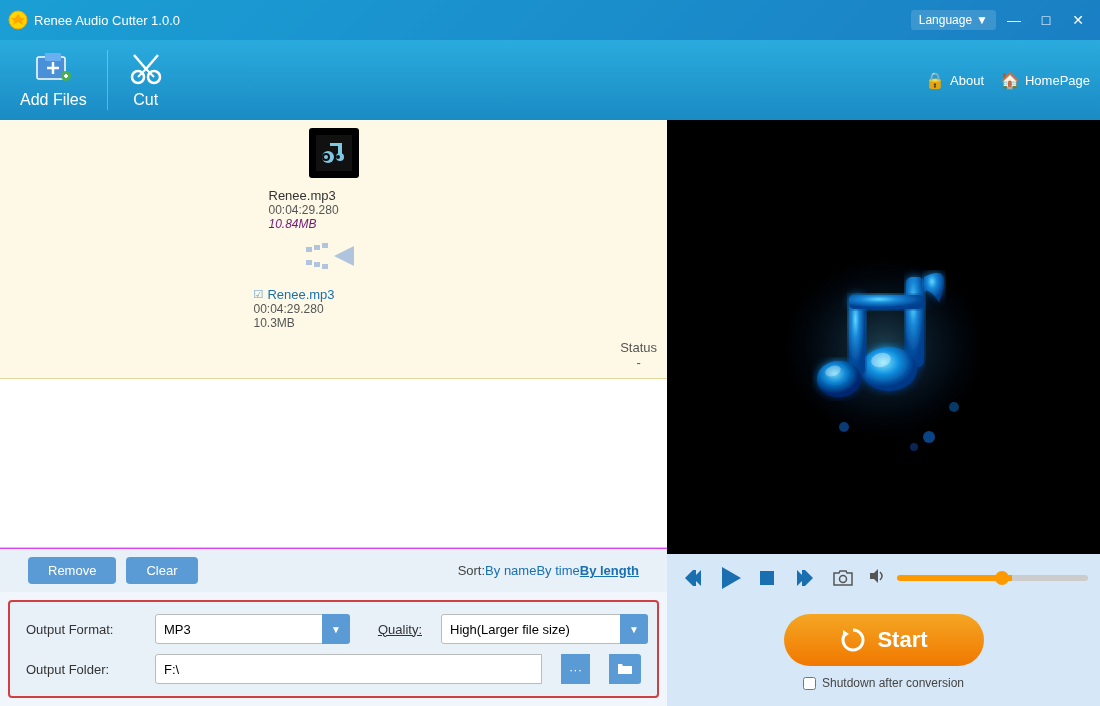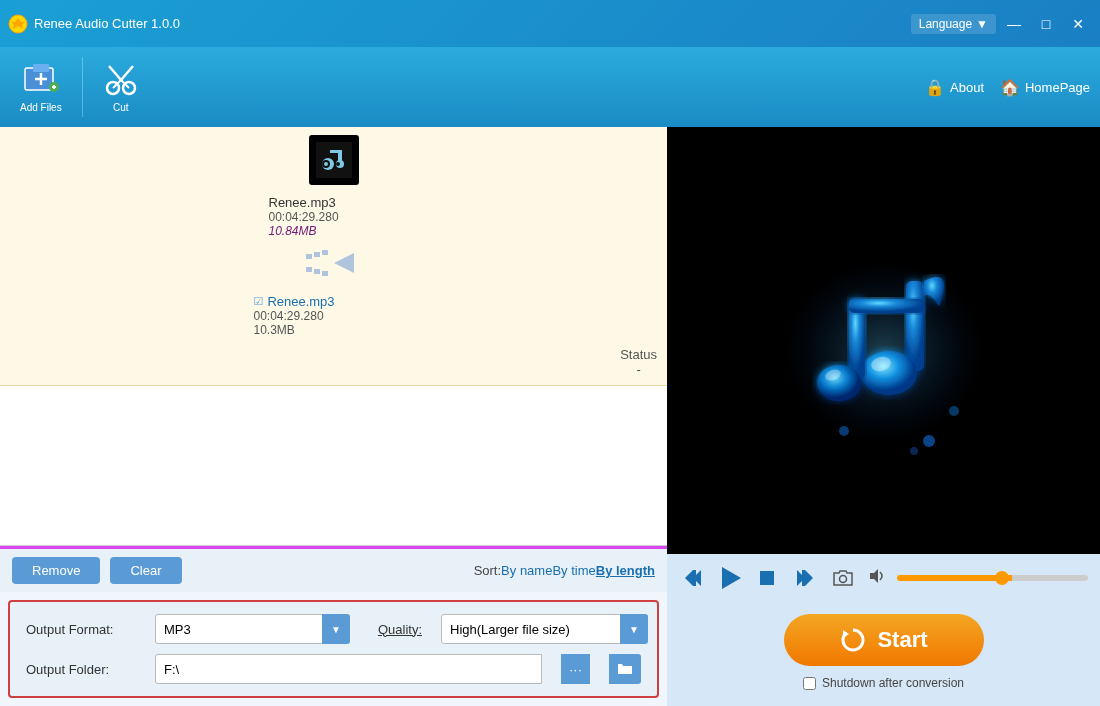--- a/index.html
+++ b/index.html
@@ -1,21 +1,21 @@
 <!DOCTYPE html>
 <html><head>
   <meta charset="utf-8">
   <style>
     * { box-sizing: border-box; margin: 0; padding: 0; }
     body { font-family: 'Segoe UI', Arial, sans-serif; background: #d6e8f7; width: 1100px; height: 706px; overflow: hidden; display: flex; flex-direction: column; }
 
     
     #title-bar {
       background: linear-gradient(135deg, #1a9fd4 0%, #1a7fc4 100%);
-      height: 47px;
+      height: 40px;
       display: flex;
       align-items: center;
       padding: 0 8px;
       justify-content: space-between;
     }
     #title-bar-left { display: flex; align-items: center; gap: 6px; }
     #app-title { color: white; font-size: 13px; font-weight: 500; }
     #title-bar-right { display: flex; align-items: center; gap: 4px; }
     #language-btn {
       display: flex; align-items: center; gap: 4px;
@@ -42,21 +42,21 @@
     #toolbar-left { display: flex; align-items: center; gap: 10px; }
     .toolbar-btn {
       display: flex; flex-direction: column; align-items: center;
       gap: 4px; cursor: pointer; color: white; background: none; border: none;
       padding: 6px 10px;
     }
     .toolbar-btn-icon {
       width: 36px; height: 36px;
       display: flex; align-items: center; justify-content: center;
     }
-    .toolbar-btn-label { font-size: 10px; color: white; }
+    .toolbar-btn-label { font-size: 16px; color: white; }
     #toolbar-right { display: flex; align-items: center; gap: 16px; }
     .header-link {
       display: flex; align-items: center; gap: 5px;
       color: white; font-size: 13px; cursor: pointer;
       text-decoration: none;
     }
 
     
     #main-area {
       display: flex;
@@ -109,23 +109,23 @@
     .output-duration { font-size: 12px; color: #555; }
     .output-size { font-size: 12px; color: #555; }
     .status-col { margin-left: auto; text-align: center; }
     .status-label { font-size: 13px; color: #555; }
     .status-value { font-size: 13px; color: #555; }
 
     
     #controls-bar {
       display: flex;
       align-items: center;
-      padding: 8px 12px;
+      padding: 8px 28px;
       background: #e8f0f8;
-      border-top: 3px solid #d946ef;
+      border-top: 1px solid #d946ef;
       gap: 10px;
     }
     .action-btn {
       padding: 6px 20px;
       border: none; border-radius: 4px;
       font-size: 13px; cursor: pointer;
       font-weight: 500;
     }
     #remove-btn { background: #5b9bd5; color: white; }
     #clear-btn { background: #5b9bd5; color: white; }

